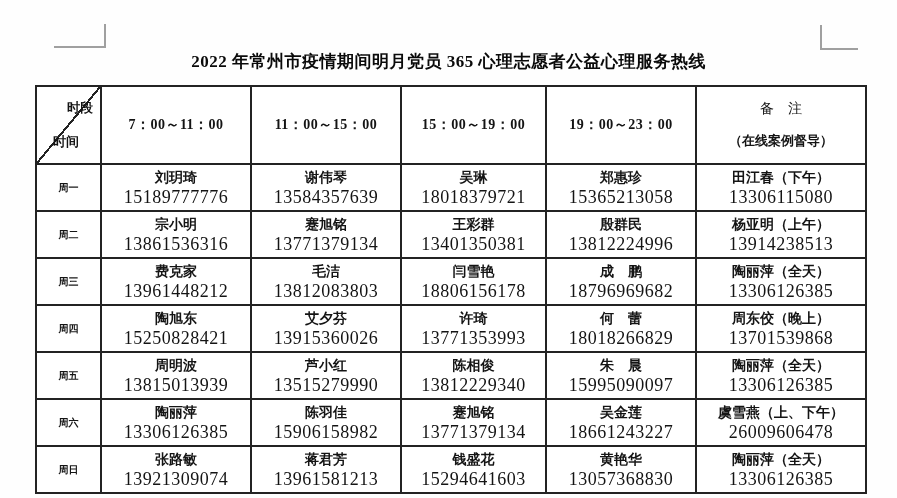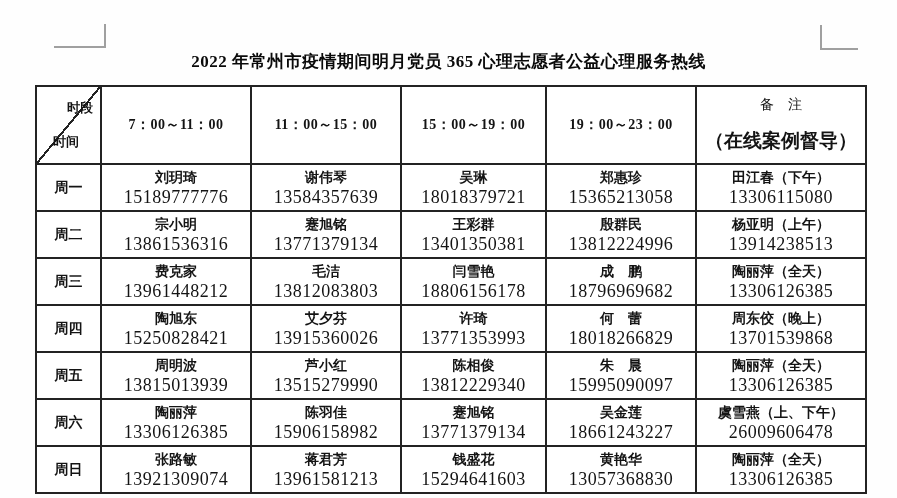--- a/index.html
+++ b/index.html
@@ -38,22 +38,22 @@
       linear-gradient(to bottom right,
         transparent calc(50% - 1px),
         #232323 calc(50% - 1px),
         #232323 calc(50% + 1px),
         transparent calc(50% + 1px));
   }
   .corner-top{position:absolute;top:12px;right:7px;font-size:13px;font-weight:600;}
   .corner-bottom{position:absolute;bottom:12px;left:16px;font-size:13px;font-weight:600;}
   .time-head{font-size:14px;font-weight:600;letter-spacing:0.5px;margin-top:42px;}
   .remark-head-line1{font-size:14px;font-weight:400;margin-bottom:14px;}
-  .remark-head-line2{font-size:19px;font-weight:600;}
-  .day-cell{font-size:14px;font-weight:600;font-family:Liberation Serif, serif;}
+  .remark-head-line2{font-size:13px;font-weight:600;}
+  .day-cell{font-size:10px;font-weight:600;font-family:Liberation Serif, serif;}
   .vname{font-size:14px;font-weight:600;line-height:20px;}
   .vphone{font-size:18px;font-weight:400;line-height:19px;
     font-family:"Liberation Serif","DejaVu Serif",serif;letter-spacing:0.5px;}
 </style>
 </head>
 <body>
 
 <div class="page">
 
   <div class="corner-mark mark-left"></div>

